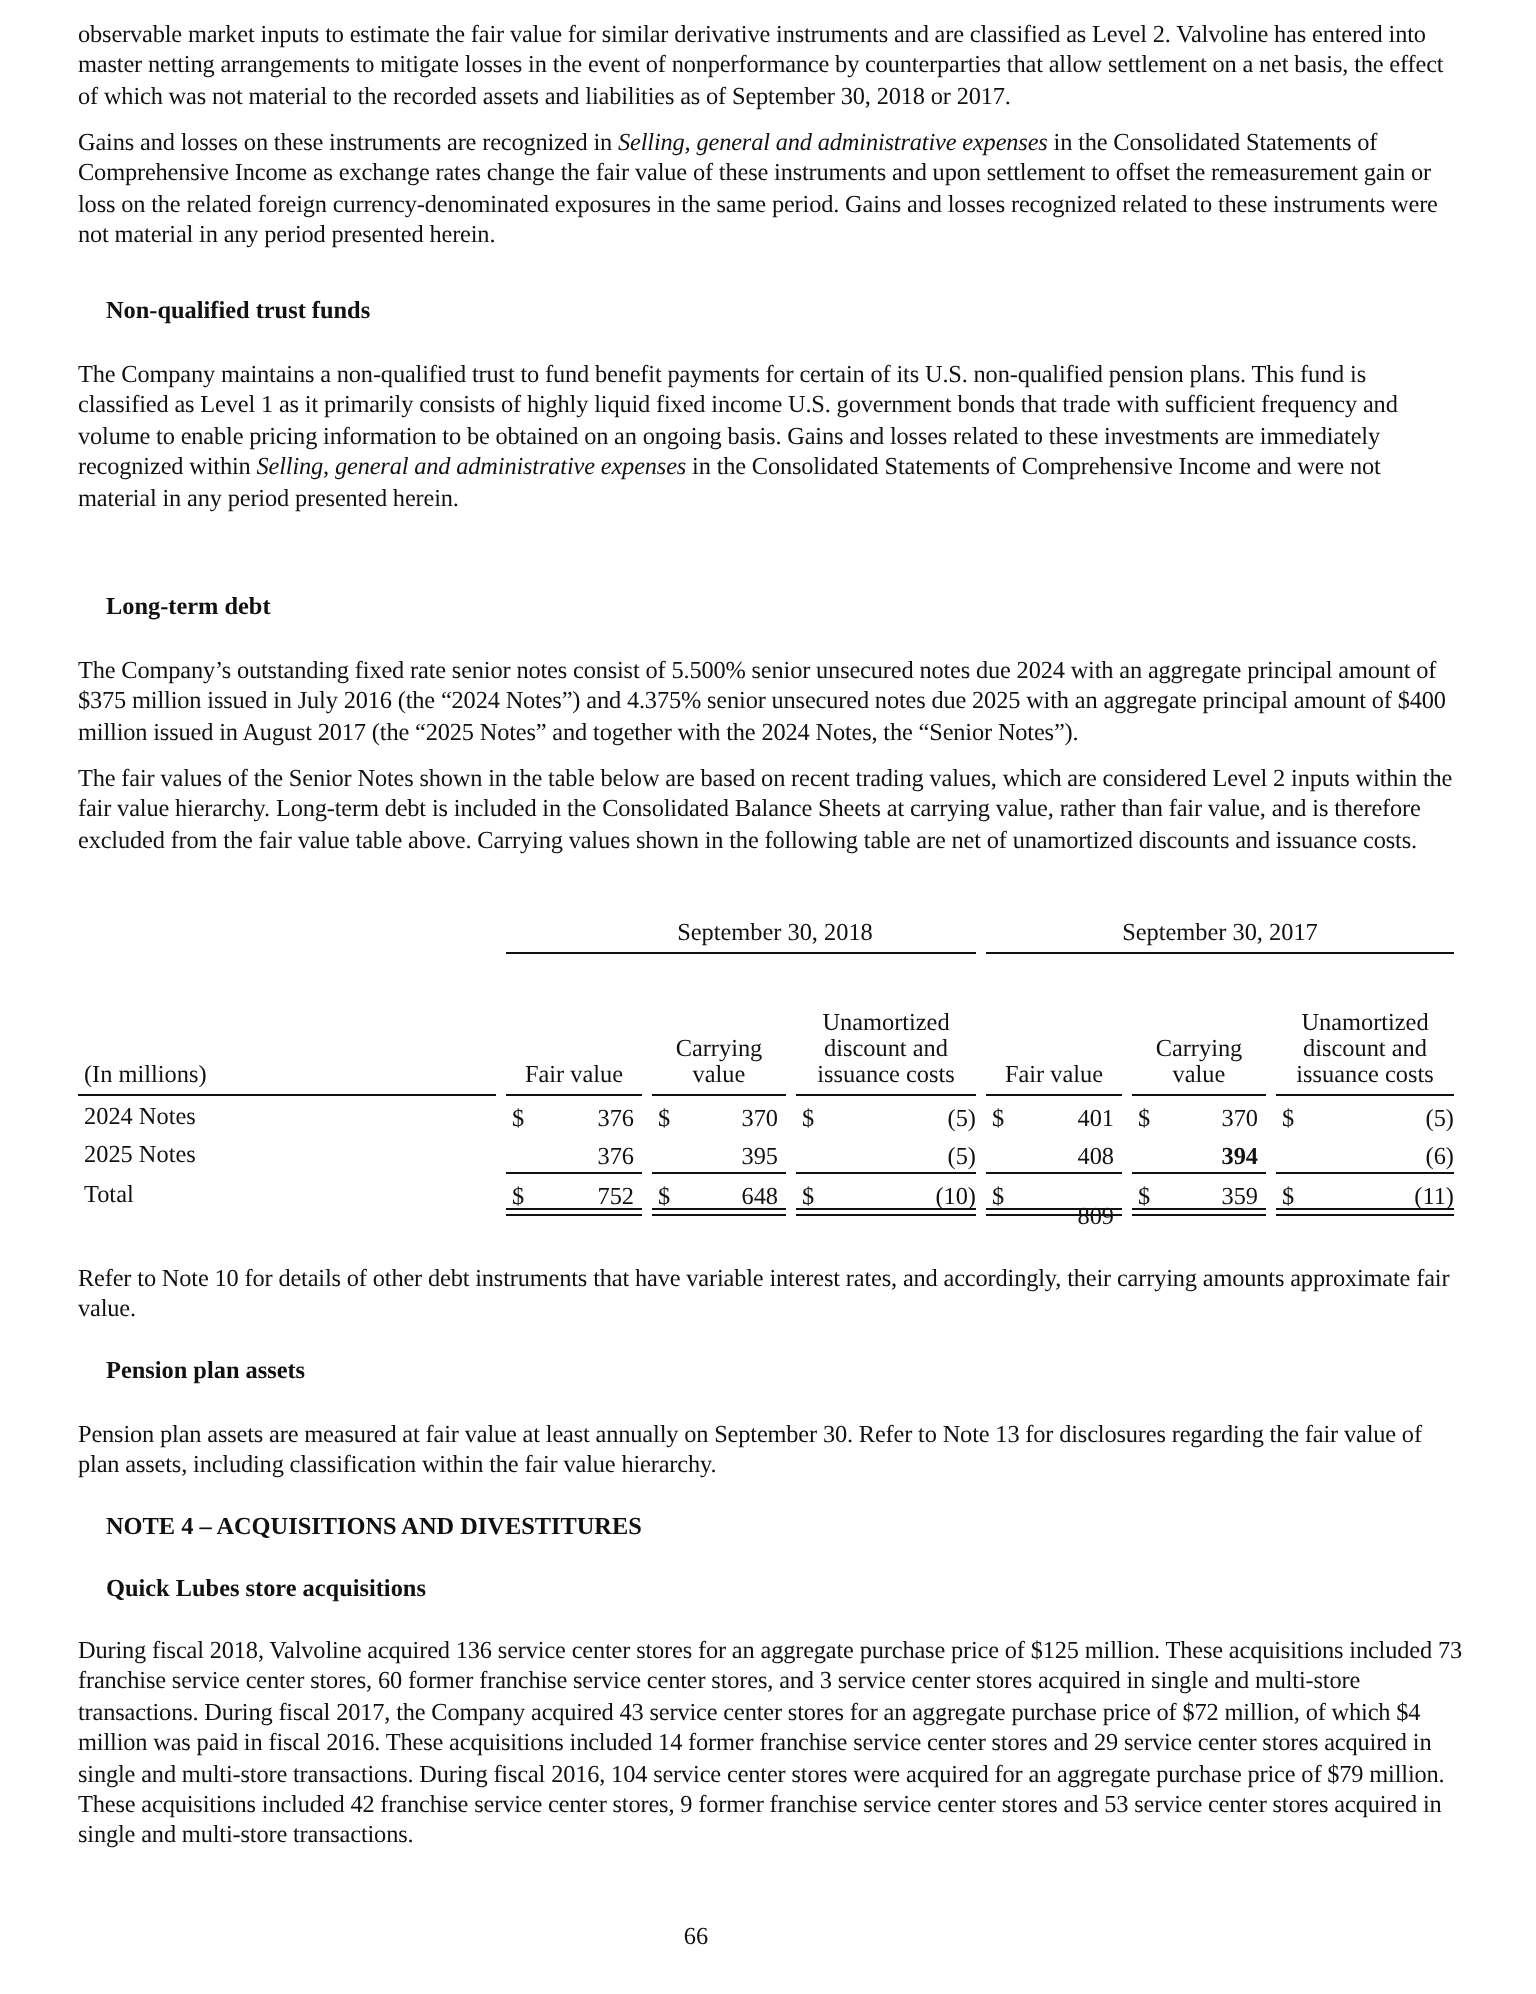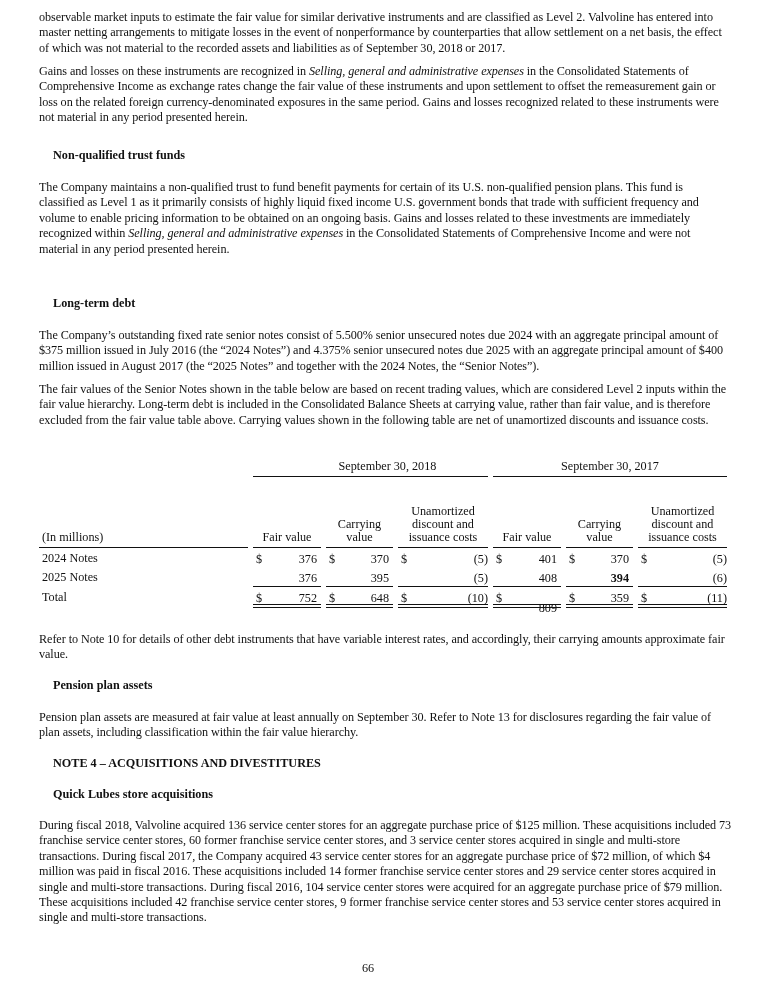--- a/index.html
+++ b/index.html
@@ -14,21 +14,21 @@
     i { font-style: italic; }
 
     
     .tbl { position: absolute; left: 39px; top: 458px; width: 690px; height: 160px; font-size: 12.2px; }
     .cell { position: absolute; line-height: 13px; }
     .hdr { text-align: center; }
     .line { position: absolute; height: 0; border-top: 1.3px solid #111; }
     .dbl { position: absolute; height: 2px; border-top: 1.3px solid #111; border-bottom: 1.3px solid #111; }
     .num { position: absolute; text-align: right; }
     .dol { position: absolute; }
-    .footer { position: absolute; top: 961px; left: 0; width: 696px; text-align: center; padding-left: 20px; }
+    .footer { position: absolute; top: 961px; left: 0; width: 696px; text-align: center; }
   </style>
 </head>
 <body>
 
 <p class="para" style="top:10px;">observable market inputs to estimate the fair value for similar derivative instruments and are classified as Level 2. Valvoline has entered into master netting arrangements to mitigate losses in the event of nonperformance by counterparties that allow settlement on a net basis, the effect of which was not material to the recorded assets and liabilities as of September 30, 2018 or 2017.</p>
 
 <p class="para" style="top:64px;">
   <span>Gains and losses on these instruments are recognized in </span><i>Selling, general and administrative expenses</i><span> in the Consolidated Statements of Comprehensive Income as exchange rates change the fair value of these instruments and upon settlement to offset the remeasurement gain or loss on the related foreign currency-denominated exposures in the same period. Gains and losses recognized related to these instruments were not material in any period presented herein.</span>
 </p>
 

